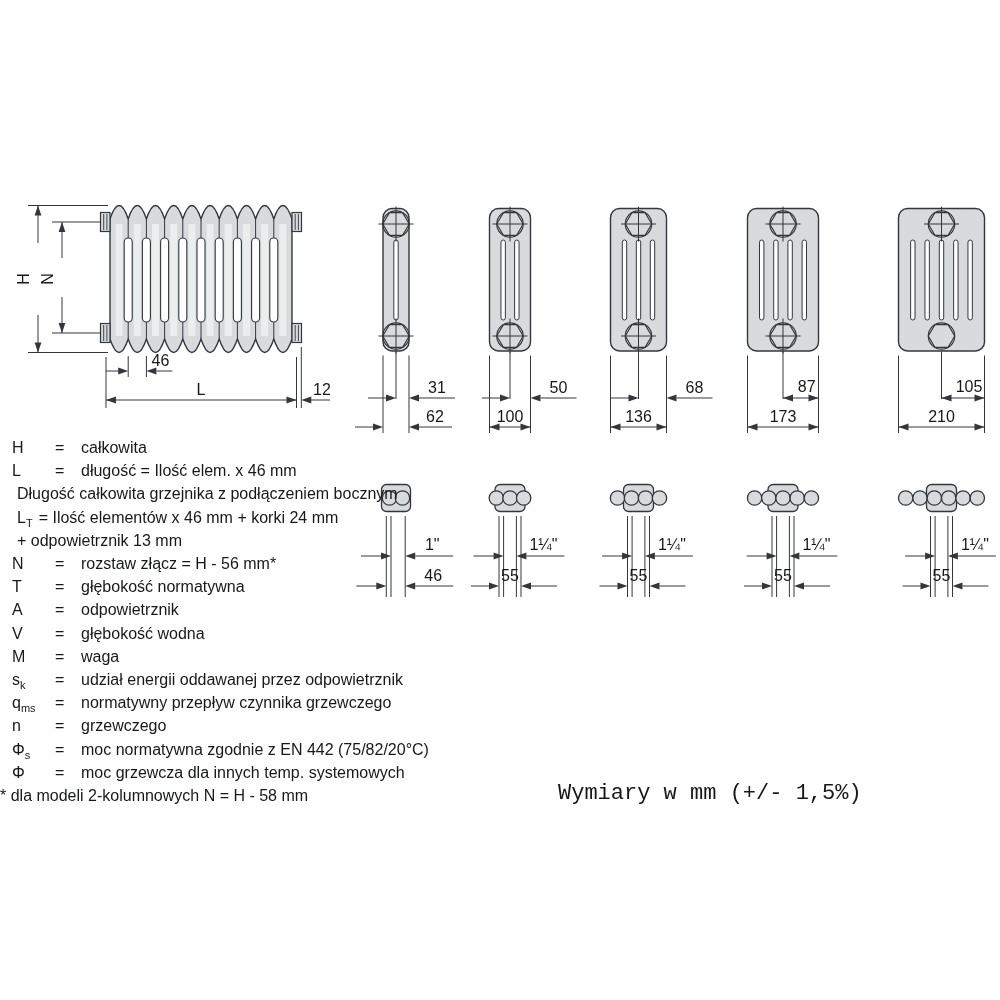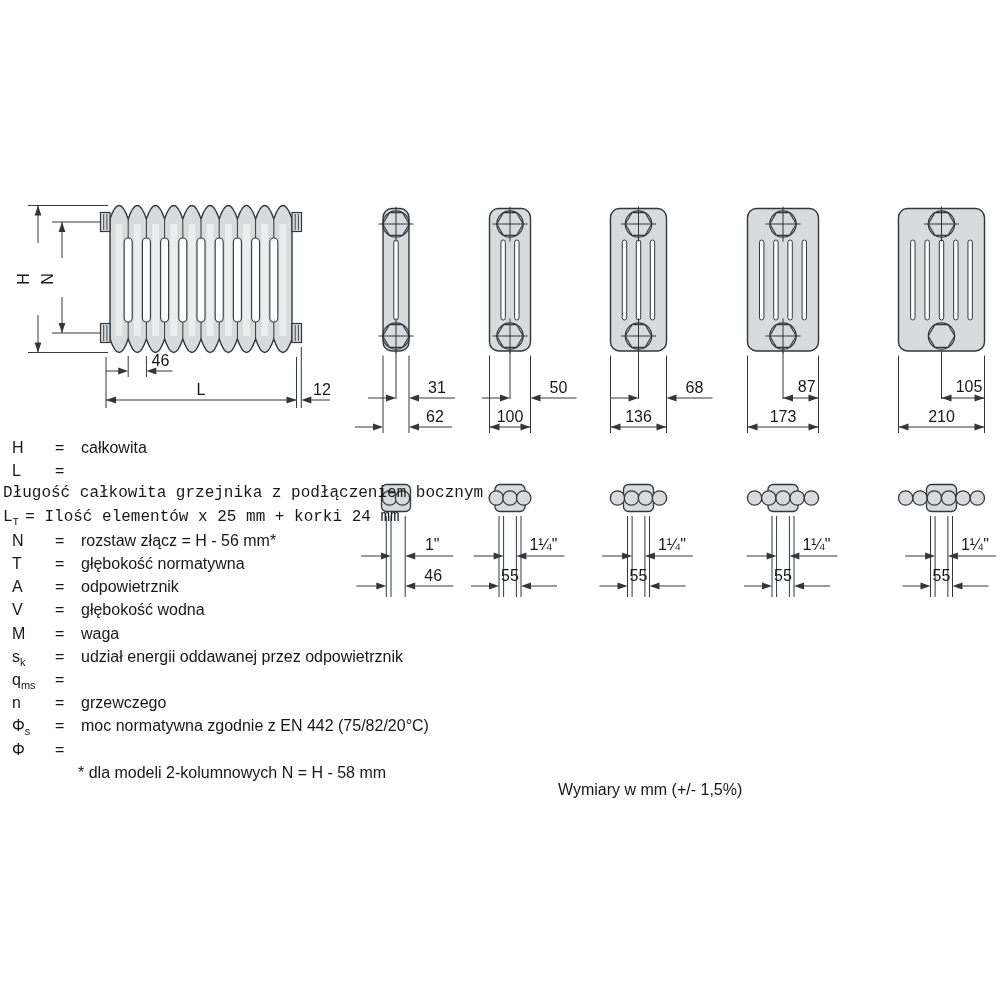--- a/index.html
+++ b/index.html
@@ -5,25 +5,25 @@
   html,body{margin:0;padding:0;background:#fff;}
   body{width:1000px;height:1000px;font-family:"Liberation Sans",sans-serif;}
   .page{position:relative;width:1000px;height:1000px;background:#fff;overflow:hidden;}
   #diagram-svg{position:absolute;left:0;top:0;}
   #diagram-svg text{font-family:"Liberation Sans",sans-serif;}
   #legend{position:absolute;left:0;top:436px;width:480px;color:#16181a;}
   .lrow{font-size:16px;line-height:23.2px;white-space:nowrap;}
   .lrow.def{display:flex;align-items:baseline;}
   .lrow.def .lsym{width:43px;padding-left:12px;flex:none;}
   .lrow.def .leq{width:26px;flex:none;}
-  .lrow.plain,.lrow.plain2{padding-left:3px;font-family:Liberation Mono, monospace;}
+  .lrow.plain,.lrow.plain2{padding-left:17px;}
   .lrow.plain2 .ltext{margin-left:6px;}
-  .lrow.footnote{padding-left:78px;}
+  .lrow.footnote{}
   sub{font-size:11px;line-height:0;}
-  #note{position:absolute;left:558px;top:781px;font-size:16px;color:#16181a;white-space:nowrap;}
+  #note{position:absolute;left:558px;top:781px;font-size:22px;color:#16181a;white-space:nowrap;font-family:Liberation Mono, monospace;}
 </style>
 </head>
 <body>
 
 <div class="page">
   <svg id="diagram-svg" width="1000" height="640" viewBox="0 0 1000 640">
       <g>
         <path d="M 110 339 L 110 219 Q 119.1 192 128.2 219 Q 137.29999999999998 192 146.39999999999998 219 Q 155.5 192 164.6 219 Q 173.7 192 182.79999999999998 219 Q 191.9 192 201 219 Q 210.1 192 219.2 219 Q 228.29999999999998 192 237.39999999999998 219 Q 246.49999999999997 192 255.59999999999997 219 Q 264.7 192 273.8 219 Q 282.9 192 291.99999999999994 219 L 292 339 Q 282.9 366 273.79999999999995 339 Q 264.7 366 255.6 339 Q 246.49999999999997 366 237.39999999999998 339 Q 228.29999999999998 366 219.2 339 Q 210.1 366 201 339 Q 191.9 366 182.8 339 Q 173.7 366 164.6 339 Q 155.5 366 146.4 339 Q 137.29999999999998 366 128.2 339 Q 119.1 366 110 339 Z" fill="#d8dadb" stroke="#33373c" stroke-width="1.4"></path>
         <rect x="115.6" y="224" width="7" height="112" fill="#eceded"></rect>
         <rect x="133.79999999999998" y="224" width="7" height="112" fill="#eceded"></rect>
@@ -340,23 +340,25 @@
     </svg>
   <div id="legend">
       <div class="lrow def">
         <span class="lsym"><span>H</span></span>
         <span class="leq">=</span>
         <span class="ltext">całkowita</span>
       </div>
       <div class="lrow def">
         <span class="lsym"><span>L</span></span>
         <span class="leq">=</span>
+        <span class="ltext">długość = Ilość elem. x 46 mm</span>
       </div>
       <div class="lrow plain"><span class="ltext">Długość całkowita grzejnika z podłączeniem bocznym</span></div>
-      <div class="lrow plain2"><span><span>L</span><sub>T</sub></span><span class="ltext">= Ilość elementów x 25 mm + korki 24 mm</span></div>
+      <div class="lrow plain2"><span><span>L</span><sub>T</sub></span><span class="ltext">= Ilość elementów x 46 mm + korki 24 mm</span></div>
+      <div class="lrow plain"><span class="ltext">+ odpowietrznik 13 mm</span></div>
       <div class="lrow def">
         <span class="lsym"><span>N</span></span>
         <span class="leq">=</span>
         <span class="ltext">rozstaw złącz = H - 56 mm*</span>
       </div>
       <div class="lrow def">
         <span class="lsym"><span>T</span></span>
         <span class="leq">=</span>
         <span class="ltext">głębokość normatywna</span>
       </div>
@@ -376,31 +378,33 @@
         <span class="ltext">waga</span>
       </div>
       <div class="lrow def">
         <span class="lsym"><span>s</span><sub>k</sub></span>
         <span class="leq">=</span>
         <span class="ltext">udział energii oddawanej przez odpowietrznik</span>
       </div>
       <div class="lrow def">
         <span class="lsym"><span>q</span><sub>ms</sub></span>
         <span class="leq">=</span>
+        <span class="ltext">normatywny przepływ czynnika grzewczego</span>
       </div>
       <div class="lrow def">
         <span class="lsym"><span>n</span></span>
         <span class="leq">=</span>
         <span class="ltext">grzewczego</span>
       </div>
       <div class="lrow def">
         <span class="lsym"><span>Φ</span><sub>s</sub></span>
         <span class="leq">=</span>
         <span class="ltext">moc normatywna zgodnie z EN 442 (75/82/20°C)</span>
       </div>
       <div class="lrow def">
         <span class="lsym"><span>Φ</span></span>
         <span class="leq">=</span>
+        <span class="ltext">moc grzewcza dla innych temp. systemowych</span>
       </div>
       <div class="lrow footnote"><span class="ltext">* dla modeli 2-kolumnowych N = H - 58 mm</span></div>
     </div>
   <div id="note">Wymiary w mm (+/- 1,5%)</div>
 </div>
 
 </body></html>

